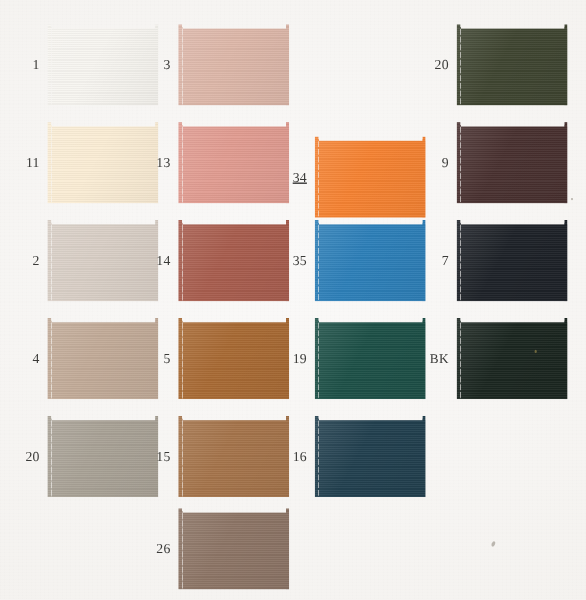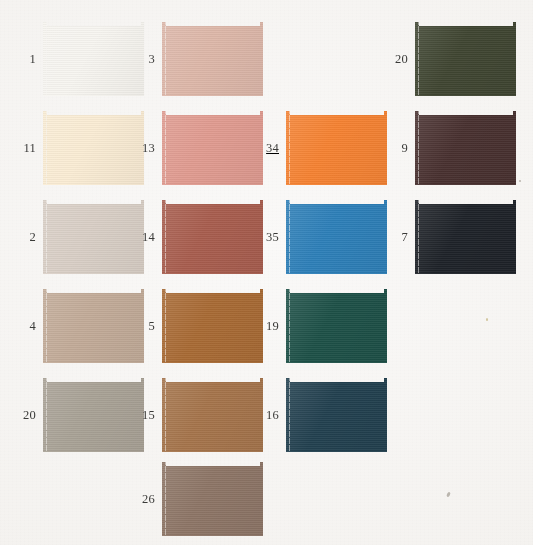--- a/index.html
+++ b/index.html
@@ -152,21 +152,21 @@
         <div class="swatch-chip">
           <div class="swatch-fabric" style="background-color: rgb(250, 236, 212);"></div>
         </div>
       </div>
       <div class="swatch-cell" style="left: 125px; top: 111px; justify-content: center;">
         <div class="swatch-label">13</div>
         <div class="swatch-chip">
           <div class="swatch-fabric" style="background-color: rgb(224, 155, 144);"></div>
         </div>
       </div>
-      <div class="swatch-cell" style="left: 249px; top: 111px; text-decoration: underline;">
+      <div class="swatch-cell" style="left: 249px; top: 124px; text-decoration: underline;">
         <div class="swatch-label">34</div>
         <div class="swatch-chip">
           <div class="swatch-fabric" style="background-color: rgb(245, 130, 50);"></div>
         </div>
       </div>
       <div class="swatch-cell" style="left: 378px; top: 111px;">
         <div class="swatch-label">9</div>
         <div class="swatch-chip">
           <div class="swatch-fabric" style="background-color: rgb(72, 48, 47);"></div>
         </div>
@@ -204,20 +204,26 @@
       <div class="swatch-cell" style="left: 125px; top: 289px;">
         <div class="swatch-label">5</div>
         <div class="swatch-chip">
           <div class="swatch-fabric" style="background-color: rgb(168, 106, 52);"></div>
         </div>
       </div>
       <div class="swatch-cell" style="left: 249px; top: 289px;">
         <div class="swatch-label">19</div>
         <div class="swatch-chip">
           <div class="swatch-fabric" style="background-color: rgb(29, 80, 71);"></div>
+        </div>
+      </div>
+      <div class="swatch-cell" style="left: 378px; top: 289px;">
+        <div class="swatch-label bk">BK</div>
+        <div class="swatch-chip">
+          <div class="swatch-fabric" style="background-color: rgb(27, 38, 32);"></div>
         </div>
       </div>
       <div class="swatch-cell" style="left: 6px; top: 378px;">
         <div class="swatch-label">20</div>
         <div class="swatch-chip">
           <div class="swatch-fabric" style="background-color: rgb(169, 162, 150);"></div>
         </div>
       </div>
       <div class="swatch-cell" style="left: 125px; top: 378px;">
         <div class="swatch-label">15</div>

